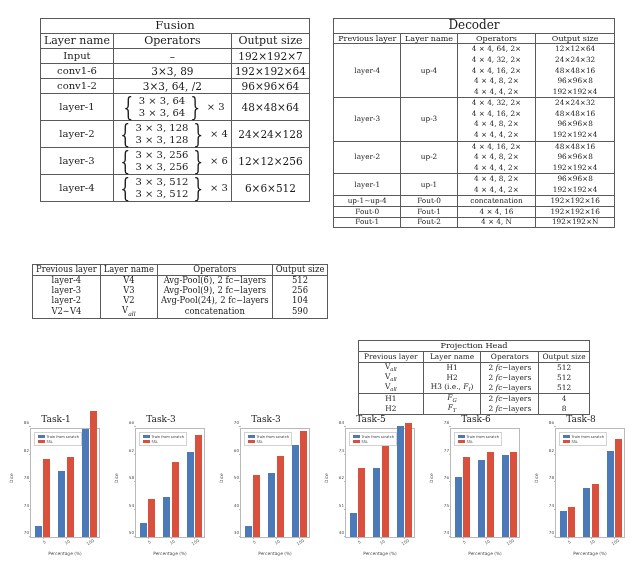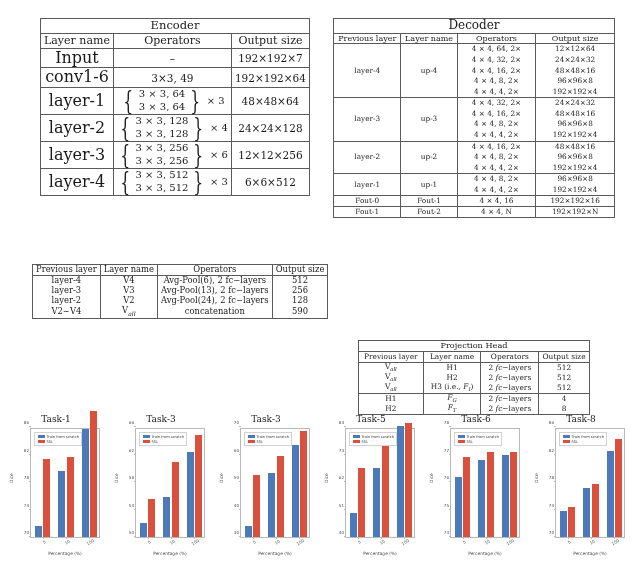--- a/index.html
+++ b/index.html
@@ -20,21 +20,21 @@
     white-space:nowrap;
     line-height:1.15;
   }
   .title-row td{padding:1px 3px;}
 
   
   #encoder-table{position:absolute;left:40px;top:18px;width:270px;font-size:10.5px;}
   #encoder-table td{height:14px;}
   #encoder-table .ttl{font-size:11.5px;}
   #encoder-table .hdr{font-size:11px;}
-  #encoder-table .cellname{font-size:16px;}
+  #encoder-table .cellname{font-size:10px;}
   .brace-cell{display:flex;align-items:center;justify-content:center;gap:2px;}
   .brace{
     font-size:26px;line-height:0.85;font-family:"DejaVu Serif",serif;
     transform:scaleX(0.6);display:inline-block;
   }
   .stack{display:inline-flex;flex-direction:column;line-height:1.25;font-size:10px;}
   .mult{font-size:10px;padding-left:1px;}
 
   
   #fusion-table{position:absolute;left:32px;top:264px;width:290px;font-size:8.4px;}
@@ -103,36 +103,41 @@
     font-family:"DejaVu Sans","Liberation Sans",sans-serif;}
 </style>
 </head>
 <body>
 
 <div class="sheet">
 
   <table class="tbl" id="encoder-table">
     <tbody>
       <tr class="title-row">
-        <td class="ttl" colspan="3">Encoder</td>
+        <td class="ttl" colspan="3">Fusion</td>
       </tr>
       <tr>
         <td class="hdr" style="width:29%">Layer name</td>
         <td class="hdr" style="width:36%">Operators</td>
         <td class="hdr" style="width:35%">Output size</td>
       </tr>
       <tr>
         <td class="cellname">Input</td>
         <td>–</td>
         <td>192×192×7</td>
       </tr>
       <tr>
         <td class="cellname" style="border-bottom:none">conv1-6</td>
-        <td style="border-bottom:none">3×3, 49</td>
+        <td style="border-bottom:none">3×3, 89</td>
         <td style="border-bottom:none">192×192×64</td>
+      </tr>
+      <tr>
+        <td class="cellname">conv1-2</td>
+        <td>3×3, 64, /2</td>
+        <td>96×96×64</td>
       </tr>
 
       <tr>
         <td class="cellname" style="height:26px">layer-1</td>
         <td style="height:26px">
           <span class="brace-cell">
             <span class="brace">{</span>
             <span class="stack">
               <span>3 × 3, 64</span>
               <span>3 × 3, 64</span>
@@ -204,28 +209,28 @@
       </tr>
       <tr>
         <td style="border-bottom:none">layer-4</td>
         <td style="border-bottom:none">V4</td>
         <td style="border-bottom:none">Avg-Pool(6), 2 fc−layers</td>
         <td style="border-bottom:none">512</td>
       </tr>
       <tr>
         <td style="border-bottom:none;border-top:none">layer-3</td>
         <td style="border-bottom:none;border-top:none">V3</td>
-        <td style="border-bottom:none;border-top:none">Avg-Pool(13), 2 fc−layers</td>
+        <td style="border-bottom:none;border-top:none">Avg-Pool(9), 2 fc−layers</td>
         <td style="border-bottom:none;border-top:none">256</td>
       </tr>
       <tr>
         <td style="border-bottom:none;border-top:none">layer-2</td>
         <td style="border-bottom:none;border-top:none">V2</td>
         <td style="border-bottom:none;border-top:none">Avg-Pool(24), 2 fc−layers</td>
-        <td style="border-bottom:none;border-top:none">128</td>
+        <td style="border-bottom:none;border-top:none">104</td>
       </tr>
       <tr>
         <td style="border-top:none">V2∼V4</td>
         <td style="border-top:none">V<sub>all</sub></td>
         <td style="border-top:none">concatenation</td>
         <td style="border-top:none">590</td>
       </tr>
     </tbody>
   </table>
 
@@ -298,20 +303,26 @@
         <td class="multi">
           <div>4 × 4, 8, 2×</div>
           <div>4 × 4, 4, 2×</div>
         </td>
         <td class="multi">
           <div>96×96×8</div>
           <div>192×192×4</div>
         </td>
       </tr>
 
+      <tr>
+        <td>up-1∼up-4</td>
+        <td>Fout-0</td>
+        <td>concatenation</td>
+        <td>192×192×16</td>
+      </tr>
       <tr>
         <td>Fout-0</td>
         <td>Fout-1</td>
         <td>4 × 4, 16</td>
         <td>192×192×16</td>
       </tr>
       <tr>
         <td>Fout-1</td>
         <td>Fout-2</td>
         <td>4 × 4, N</td>

